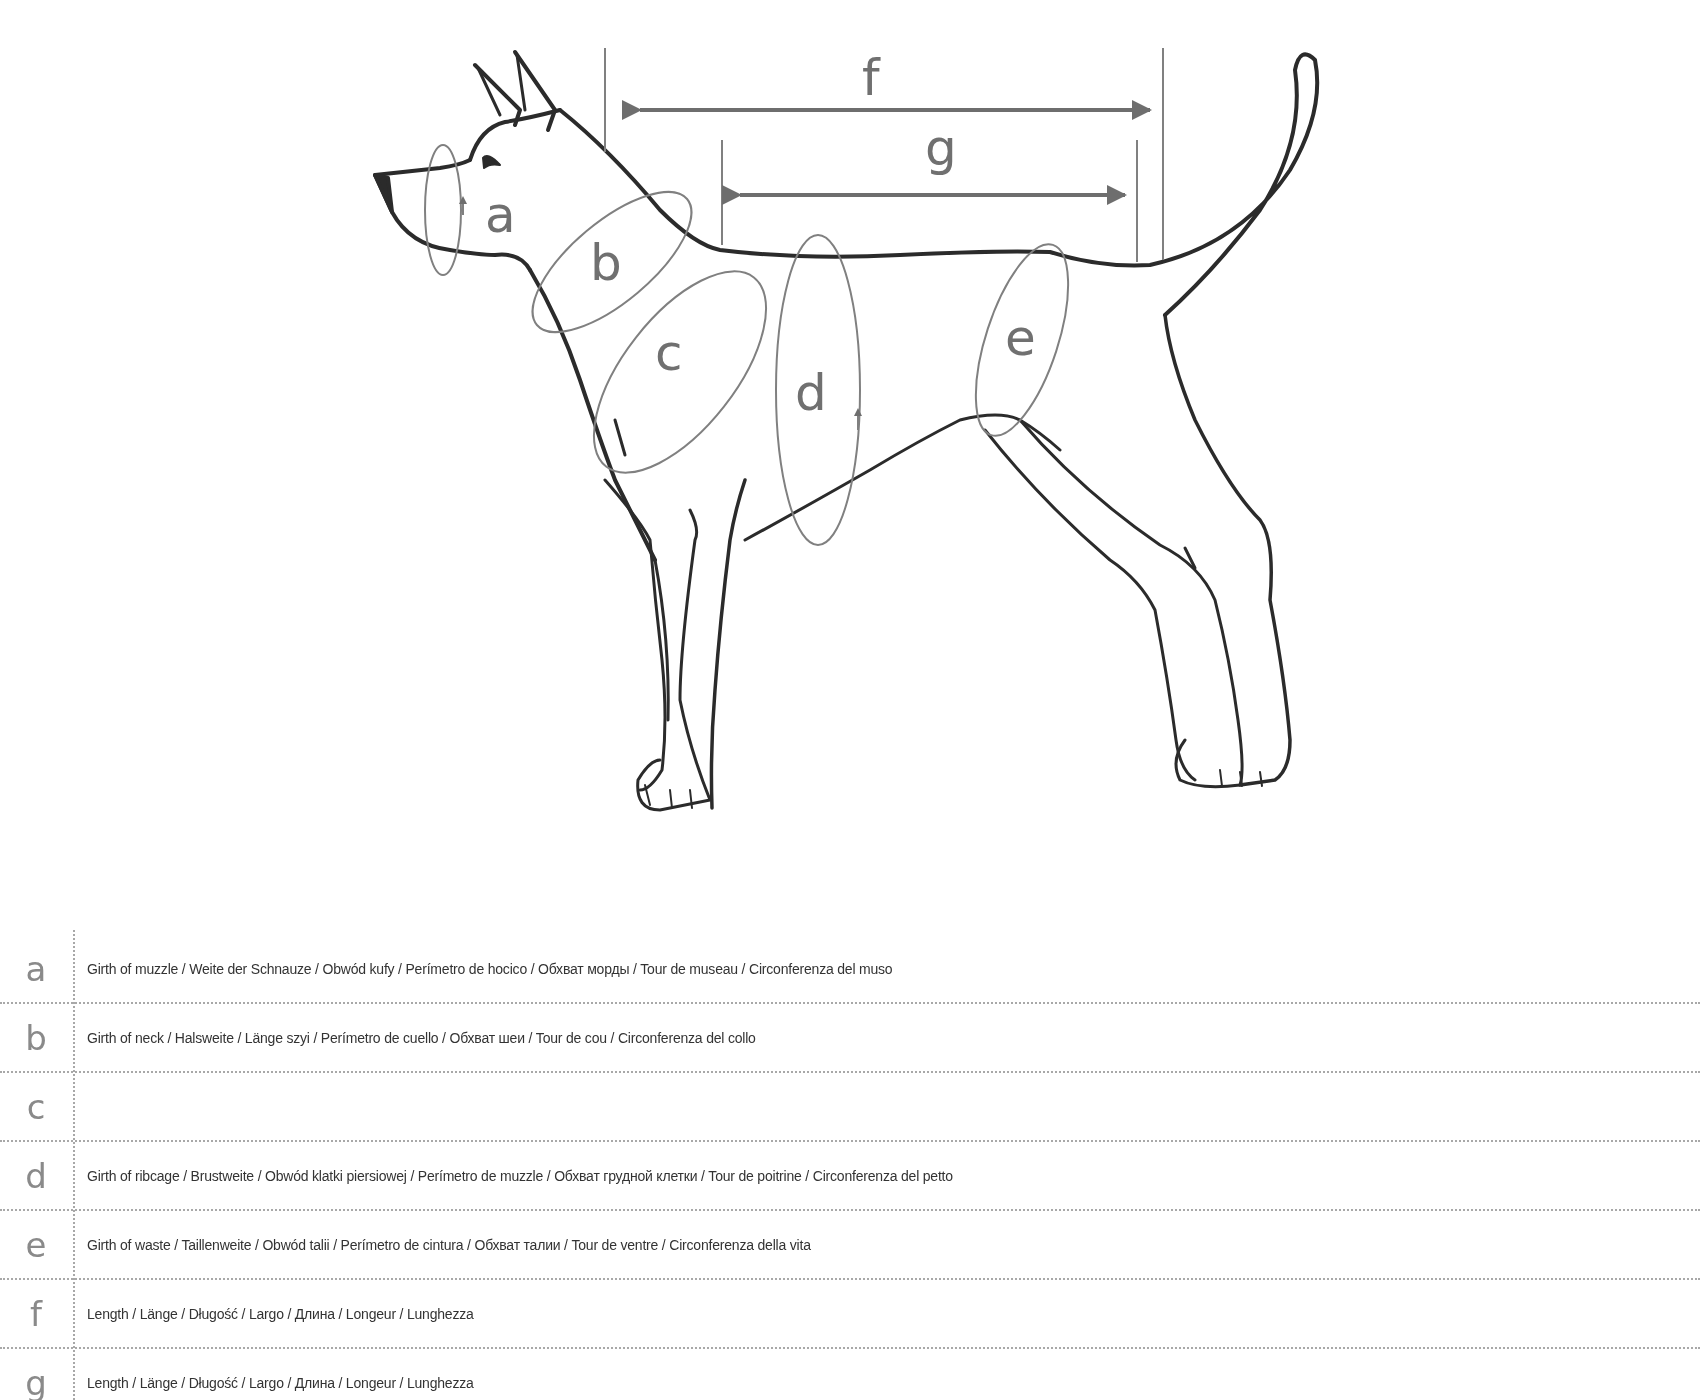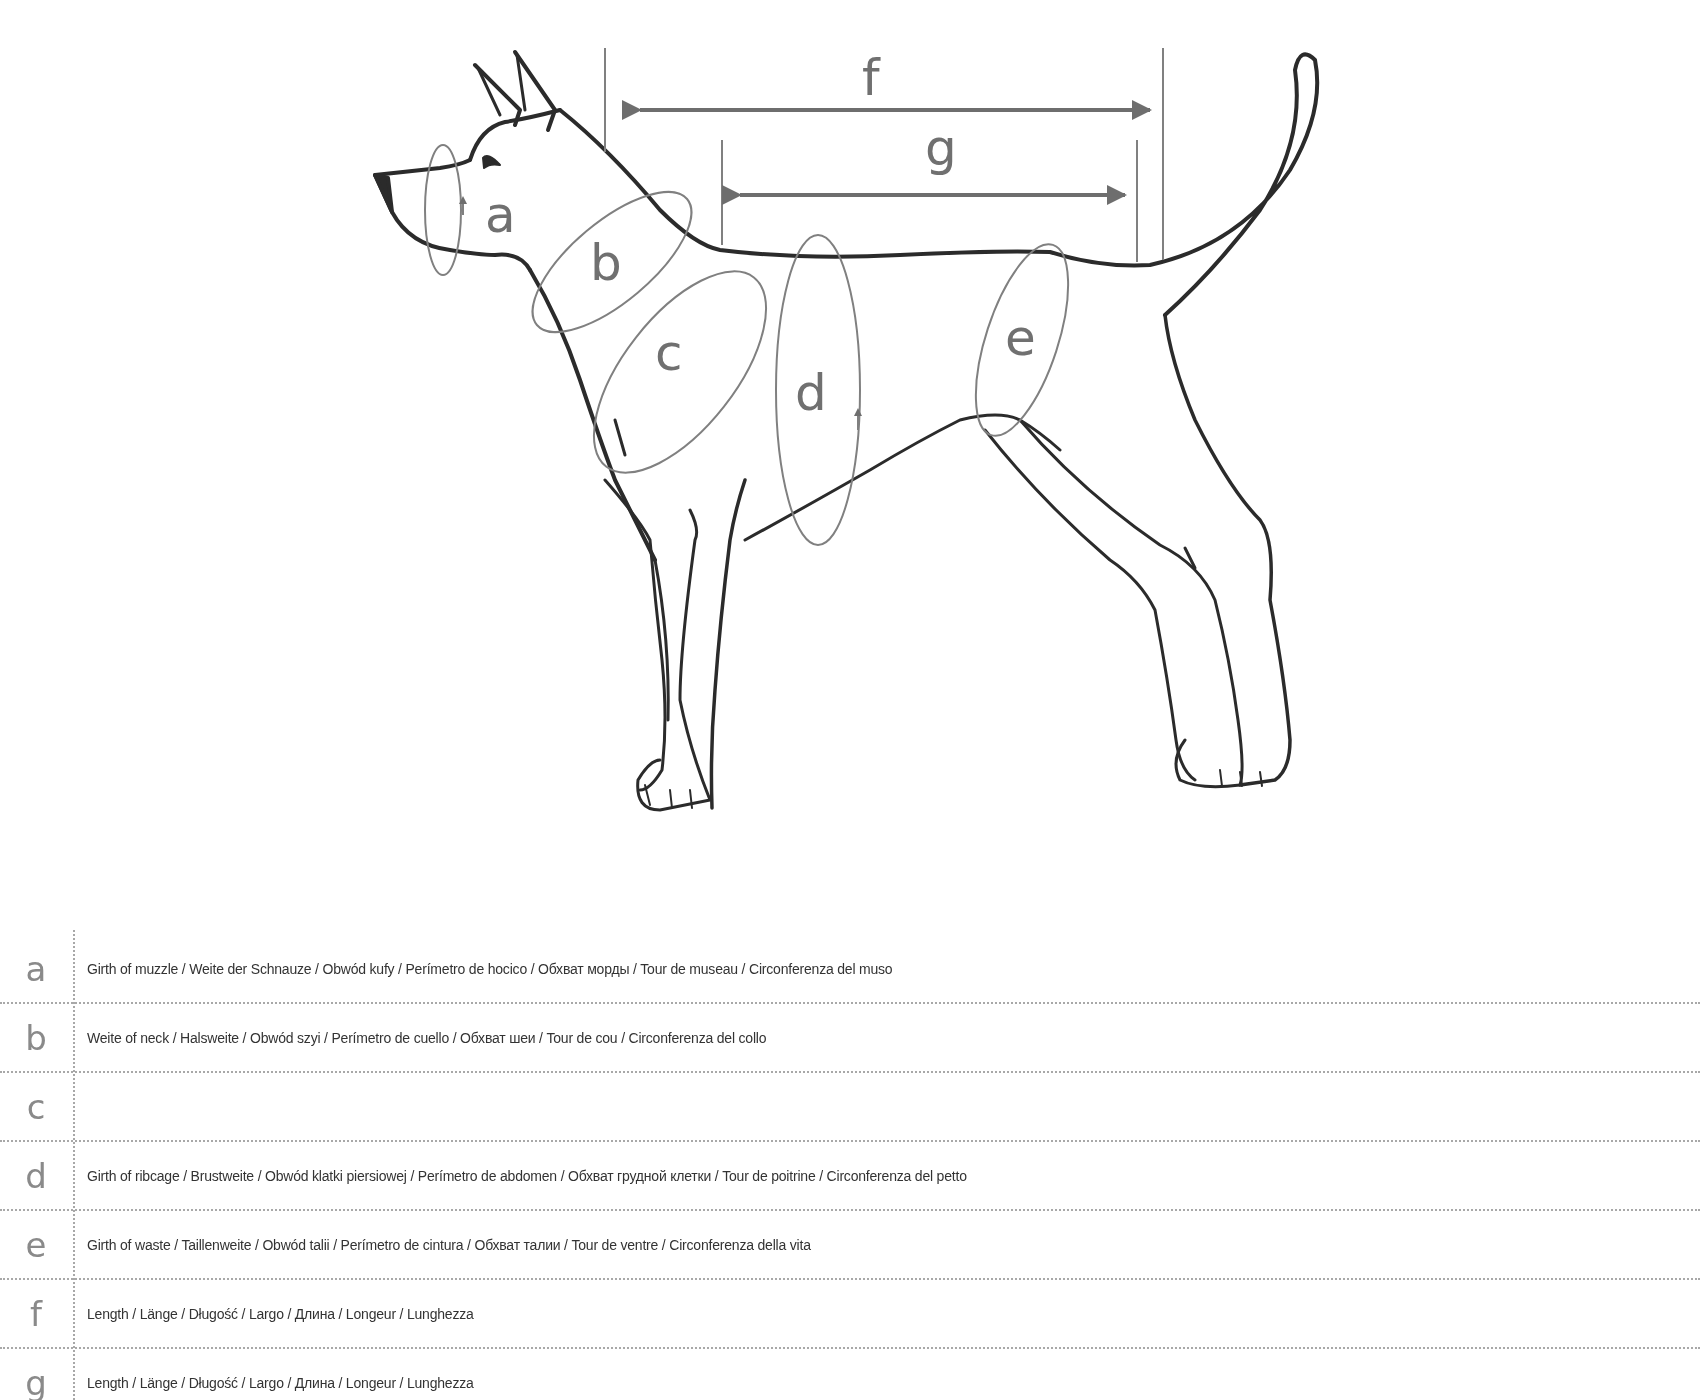--- a/index.html
+++ b/index.html
@@ -99,28 +99,28 @@
 
 <div id="vsep"></div>
 
 <div id="legend">
   <div class="row">
     <div class="letter">a</div>
     <div class="desc">Girth of muzzle / Weite der Schnauze / Obwód kufy / Perímetro de hocico / Обхват морды / Tour de museau / Circonferenza del muso</div>
   </div>
   <div class="row">
     <div class="letter">b</div>
-    <div class="desc">Weite of neck / Halsweite / Obwód szyi / Perímetro de cuello / Обхват шеи / Tour de cou / Circonferenza del collo</div>
+    <div class="desc">Girth of neck / Halsweite / Länge szyi / Perímetro de cuello / Обхват шеи / Tour de cou / Circonferenza del collo</div>
   </div>
   <div class="row">
     <div class="letter">c</div>
   </div>
   <div class="row">
     <div class="letter">d</div>
-    <div class="desc">Girth of ribcage / Brustweite / Obwód klatki piersiowej / Perímetro de abdomen / Обхват грудной клетки / Tour de poitrine / Circonferenza del petto</div>
+    <div class="desc">Girth of ribcage / Brustweite / Obwód klatki piersiowej / Perímetro de muzzle / Обхват грудной клетки / Tour de poitrine / Circonferenza del petto</div>
   </div>
   <div class="row">
     <div class="letter">e</div>
     <div class="desc">Girth of waste / Taillenweite / Obwód talii / Perímetro de cintura / Обхват талии / Tour de ventre / Circonferenza della vita</div>
   </div>
   <div class="row">
     <div class="letter">f</div>
     <div class="desc">Length / Länge / Długość / Largo / Длина / Longeur / Lunghezza</div>
   </div>
   <div class="row">

